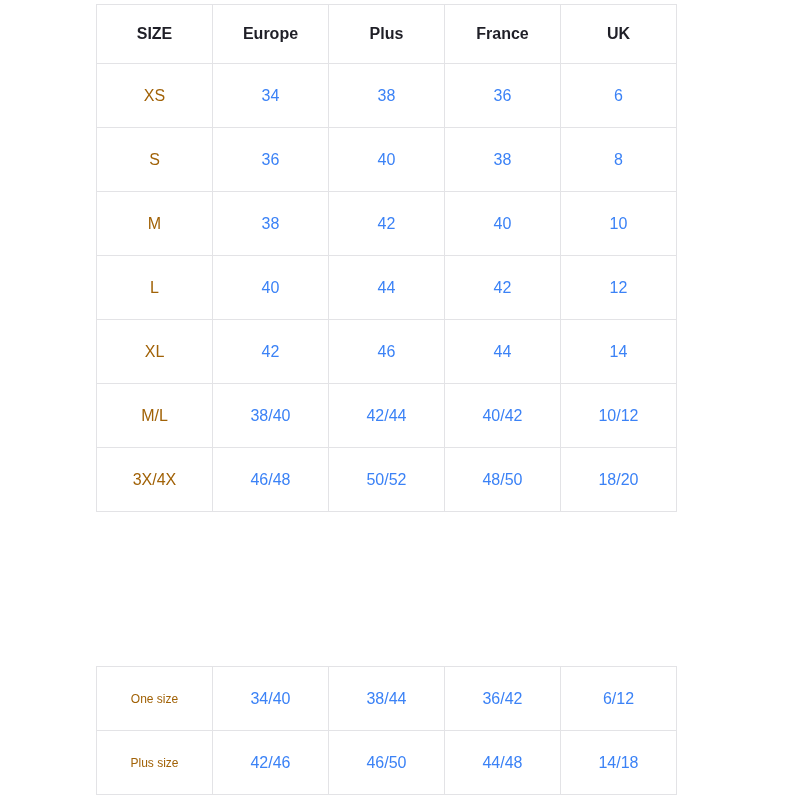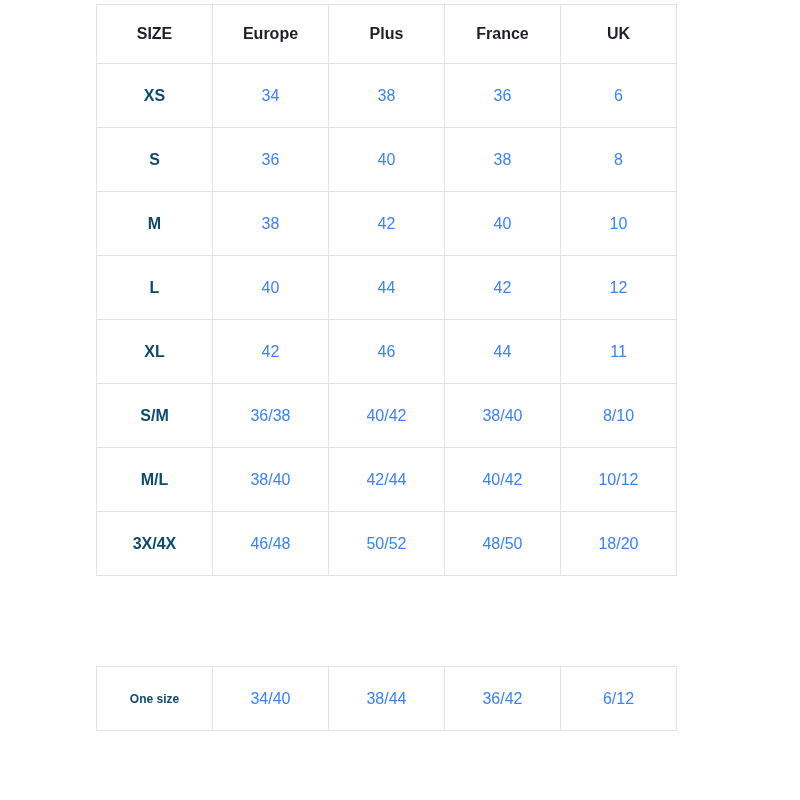--- a/index.html
+++ b/index.html
@@ -31,22 +31,22 @@
   table.size-table th {
     border: 1px solid #e3e3e6;
     text-align: center;
     vertical-align: middle;
     font-size: 16px;
     color: #3b82f6;
     font-weight: 400;
     padding: 0;
   }
   table.size-table .col-label {
-    font-weight: bold;
-    color: #0c4a6e;
+    font-weight: normal;
+    color: #a16207;
   }
   table.size-table thead th {
     font-weight: bold;
     color: #1f1f27;
     font-size: 16px;
   }
   
   #main-table {
     position: absolute;
     left: 96px;
@@ -120,28 +120,21 @@
         <td>40</td>
         <td>44</td>
         <td>42</td>
         <td>12</td>
       </tr>
       <tr>
         <td class="col-label">XL</td>
         <td>42</td>
         <td>46</td>
         <td>44</td>
-        <td>11</td>
-      </tr>
-      <tr>
-        <td class="col-label">S/M</td>
-        <td>36/38</td>
-        <td>40/42</td>
-        <td>38/40</td>
-        <td>8/10</td>
+        <td>14</td>
       </tr>
       <tr>
         <td class="col-label">M/L</td>
         <td>38/40</td>
         <td>42/44</td>
         <td>40/42</td>
         <td>10/12</td>
       </tr>
       <tr>
         <td class="col-label">3X/4X</td>
@@ -162,16 +155,23 @@
         <col class="c4">
     </colgroup>
     <tbody>
       <tr>
         <td class="col-label">One size</td>
         <td>34/40</td>
         <td>38/44</td>
         <td>36/42</td>
         <td>6/12</td>
       </tr>
+      <tr>
+        <td class="col-label">Plus size</td>
+        <td>42/46</td>
+        <td>46/50</td>
+        <td>44/48</td>
+        <td>14/18</td>
+      </tr>
     </tbody>
   </table>
 
 </div>
 
 </body></html>

